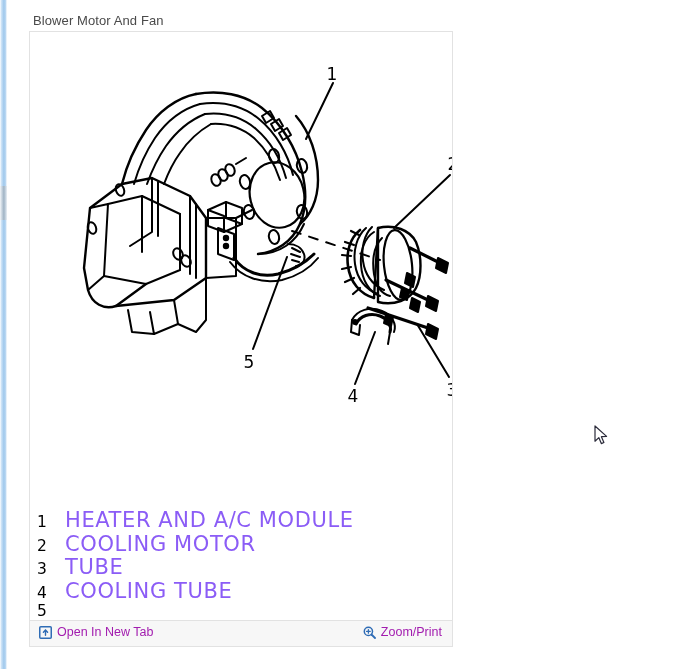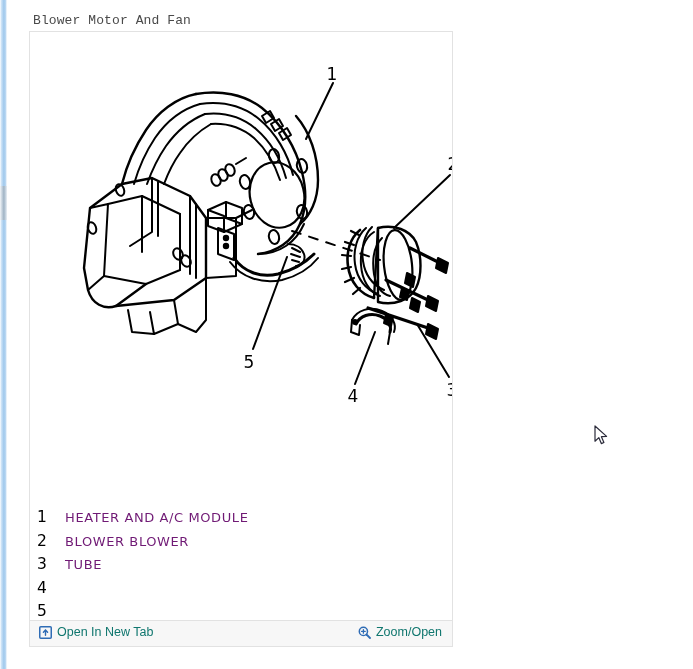--- a/index.html
+++ b/index.html
@@ -32,21 +32,20 @@
   }
 
   
   #panel-title {
     position: absolute;
     left: 33px; top: 13px;
     font-size: 13px;
     color: #4a4a4a;
     letter-spacing: .1px;
     white-space: nowrap;
-    font-family: Liberation Mono, monospace;
   }
 
   
   #illustration-panel {
     position: absolute;
     left: 29px; top: 31px;
     width: 424px; height: 616px;
     border: 1px solid #e2e2e2;
     background: #ffffff;
     box-sizing: border-box;
@@ -73,41 +72,41 @@
   .legend-num {
     width: 28px;
     text-align: left;
     font-family: "DejaVu Sans", sans-serif;
     font-size: 15.5px;
     color: #000;
     letter-spacing: 0px;
   }
   .legend-label {
     font-family: "DejaVu Sans", sans-serif;
-    font-size: 13px;
-    color: #701a75;
+    font-size: 21px;
+    color: #8b5cf6;
     letter-spacing: .6px;
     white-space: nowrap;
   }
 
   
   #panel-footer {
     position: absolute;
     left: 0; bottom: 0;
     width: 422px; height: 26px;
     background: #f7f7f7;
     border-top: 1px solid #e2e2e2;
     box-sizing: border-box;
   }
   .footer-link {
     position: absolute;
     display: flex;
     align-items: center;
     gap: 5px;
-    color: #0f766e;
+    color: #a21caf;
     font-size: 12.5px;
     cursor: pointer;
     white-space: nowrap;
     top: 4px;
   }
   #open-new-tab-link { left: 9px; }
   #zoom-print-link { right: 10px; }
   .footer-link .lbl { text-decoration: none; }
 
   .ico { display: inline-block; line-height: 0; }
@@ -273,28 +272,29 @@
     </svg>
   </div>
 
   <div id="legend">
     <div class="legend-row">
       <span class="legend-num">1</span>
       <span class="legend-label">HEATER AND A/C MODULE</span>
     </div>
     <div class="legend-row">
       <span class="legend-num">2</span>
-      <span class="legend-label">BLOWER BLOWER</span>
+      <span class="legend-label">COOLING MOTOR</span>
     </div>
     <div class="legend-row">
       <span class="legend-num">3</span>
       <span class="legend-label">TUBE</span>
     </div>
     <div class="legend-row">
       <span class="legend-num">4</span>
+      <span class="legend-label">COOLING TUBE</span>
     </div>
     <div class="legend-row">
       <span class="legend-num">5</span>
     </div>
   </div>
 
   <div id="panel-footer">
 
     <div class="footer-link" id="open-new-tab-link">
       <span class="ico">
@@ -307,21 +307,21 @@
     </div>
 
     <div class="footer-link" id="zoom-print-link">
       <span class="ico">
         <svg width="13" height="13" viewBox="0 0 13 13" xmlns="http://www.w3.org/2000/svg">
           <circle cx="5.4" cy="5.4" r="4.1" fill="none" stroke="#2f6cb5" stroke-width="1.5"></circle>
           <path d="M5.4 3.6 V7.2 M3.6 5.4 H7.2" stroke="#2f6cb5" stroke-width="1.3" stroke-linecap="round"></path>
           <path d="M8.5 8.5 L12 12" stroke="#2f6cb5" stroke-width="1.8" stroke-linecap="round"></path>
         </svg>
       </span>
-      <span class="lbl">Zoom/Open</span>
+      <span class="lbl">Zoom/Print</span>
     </div>
 
   </div>
 </div>
 
 <div id="mouse-cursor">
   <svg width="16" height="22" viewBox="0 0 16 22" xmlns="http://www.w3.org/2000/svg">
     <path d="M1 1 L1 16.2 L4.8 12.6 L7.3 18.6 L9.9 17.5 L7.4 11.7 L12.6 11.4 Z" fill="#ffffff" stroke="#2b2b3a" stroke-width="1.2" stroke-linejoin="round"></path>
   </svg>
 </div>

